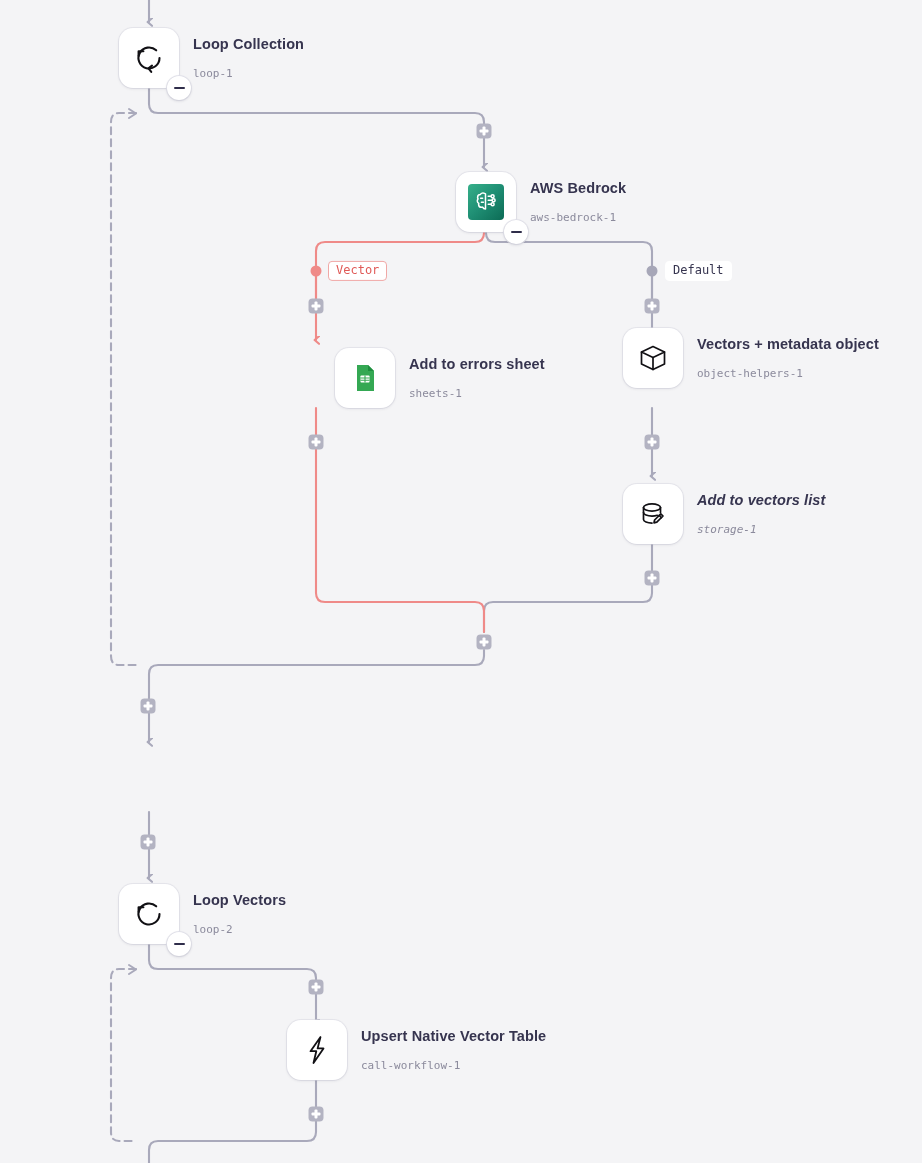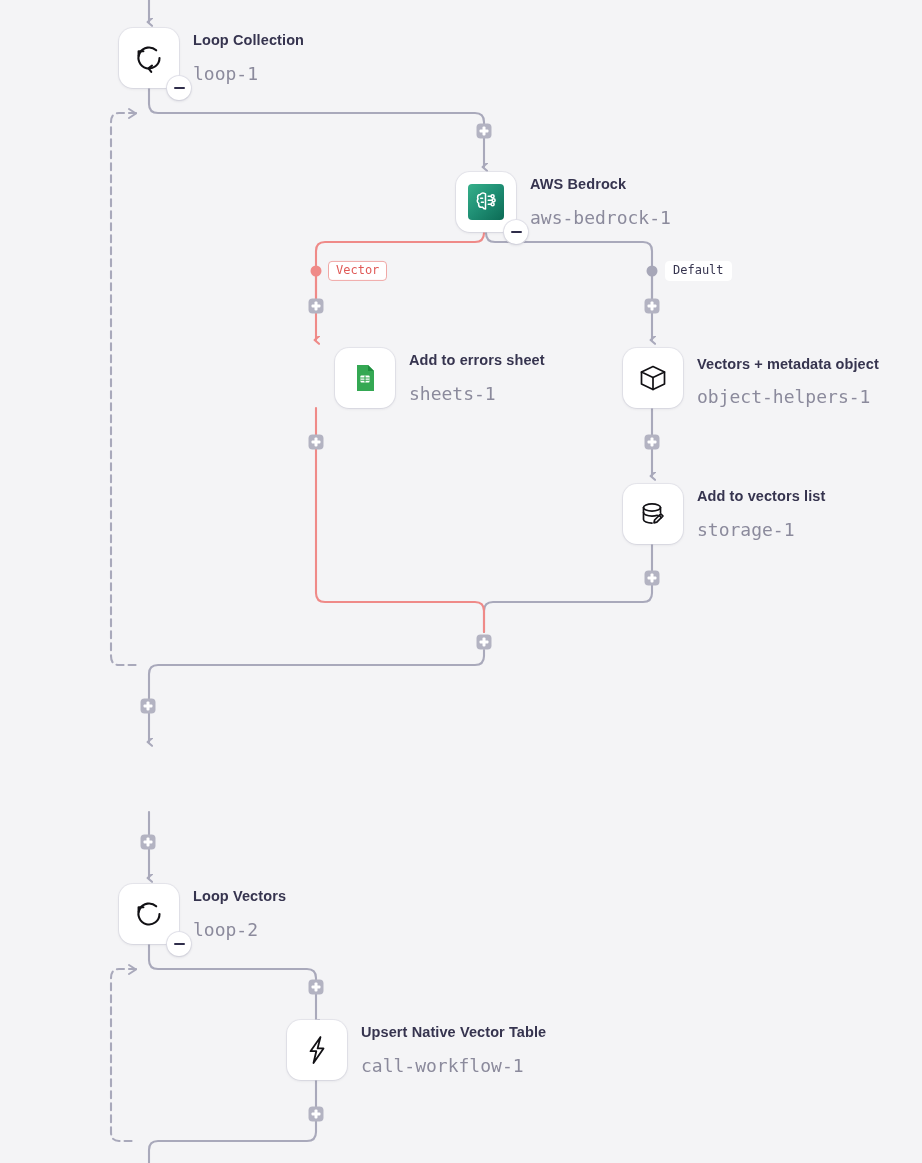--- a/index.html
+++ b/index.html
@@ -46,21 +46,21 @@
   }
   .node-title {
     font-size: 14.5px;
     font-weight: 600;
     color: #36344f;
     letter-spacing: 0.1px;
     line-height: 1.15;
   }
   .node-id {
     font-family: "DejaVu Sans Mono", "Liberation Mono", monospace;
-    font-size: 18px;
+    font-size: 11px;
     color: #8b8a9c;
     line-height: 1.2;
   }
   .collapse-btn {
     position: absolute;
     right: -12px; bottom: -12px;
     width: 24px; height: 24px;
     border-radius: 50%;
     background: #ffffff;
     box-shadow: 0 1px 3px rgba(30,30,60,0.16), 0 0 0 1px rgba(228,228,236,0.9);
@@ -241,39 +241,39 @@
           </g>
         </svg>
       </span>
     </div>
     <div class="node-label">
       <div class="node-title">Add to errors sheet</div>
       <div class="node-id">sheets-1</div>
     </div>
   </div>
 
-  <div class="node" style="left:623px; top:348px;align-items:flex-end;">
+  <div class="node" style="left:623px; top:328px;">
     <div class="node-box">
       <span>
         <svg class="icon-svg" width="36" height="36" viewBox="0 0 36 36">
           <g fill="none" stroke="#111014" stroke-width="1.7" stroke-linejoin="round" stroke-linecap="round">
             <path d="M18 6.5 L29.5 12 L18 17.5 L6.5 12 Z"></path>
             <path d="M6.5 12 L6.5 24 L18 29.5 L29.5 24 L29.5 12"></path>
             <path d="M18 17.5 L18 29.5"></path>
           </g>
         </svg>
       </span>
     </div>
     <div class="node-label">
       <div class="node-title">Vectors + metadata object</div>
       <div class="node-id">object-helpers-1</div>
     </div>
   </div>
 
-  <div class="node" style="left:623px; top:484px;">
+  <div class="node" style="left:623px; top:484px;font-style:italic;">
     <div class="node-box">
       <span>
         <svg class="icon-svg" width="36" height="36" viewBox="0 0 36 36">
           <g fill="none" stroke="#111014" stroke-width="1.7" stroke-linejoin="round" stroke-linecap="round">
             <ellipse cx="17" cy="11.5" rx="8.5" ry="3.6"></ellipse>
             <path d="M8.5 11.5 V23.5 C8.5 25.5 12.3 27.1 17 27.1"></path>
             <path d="M25.5 11.5 V16.5"></path>
             <path d="M8.5 16.5 C8.5 18.5 12.3 20.1 17 20.1 C19.0 20.1 20.9 19.8 22.3 19.3"></path>
             <path d="M25.8 17.8 L19.6 24.0 L19.0 26.8 L21.8 26.2 L28.0 20.0 Z"></path>
             <path d="M24.2 19.4 L26.4 21.6"></path>

